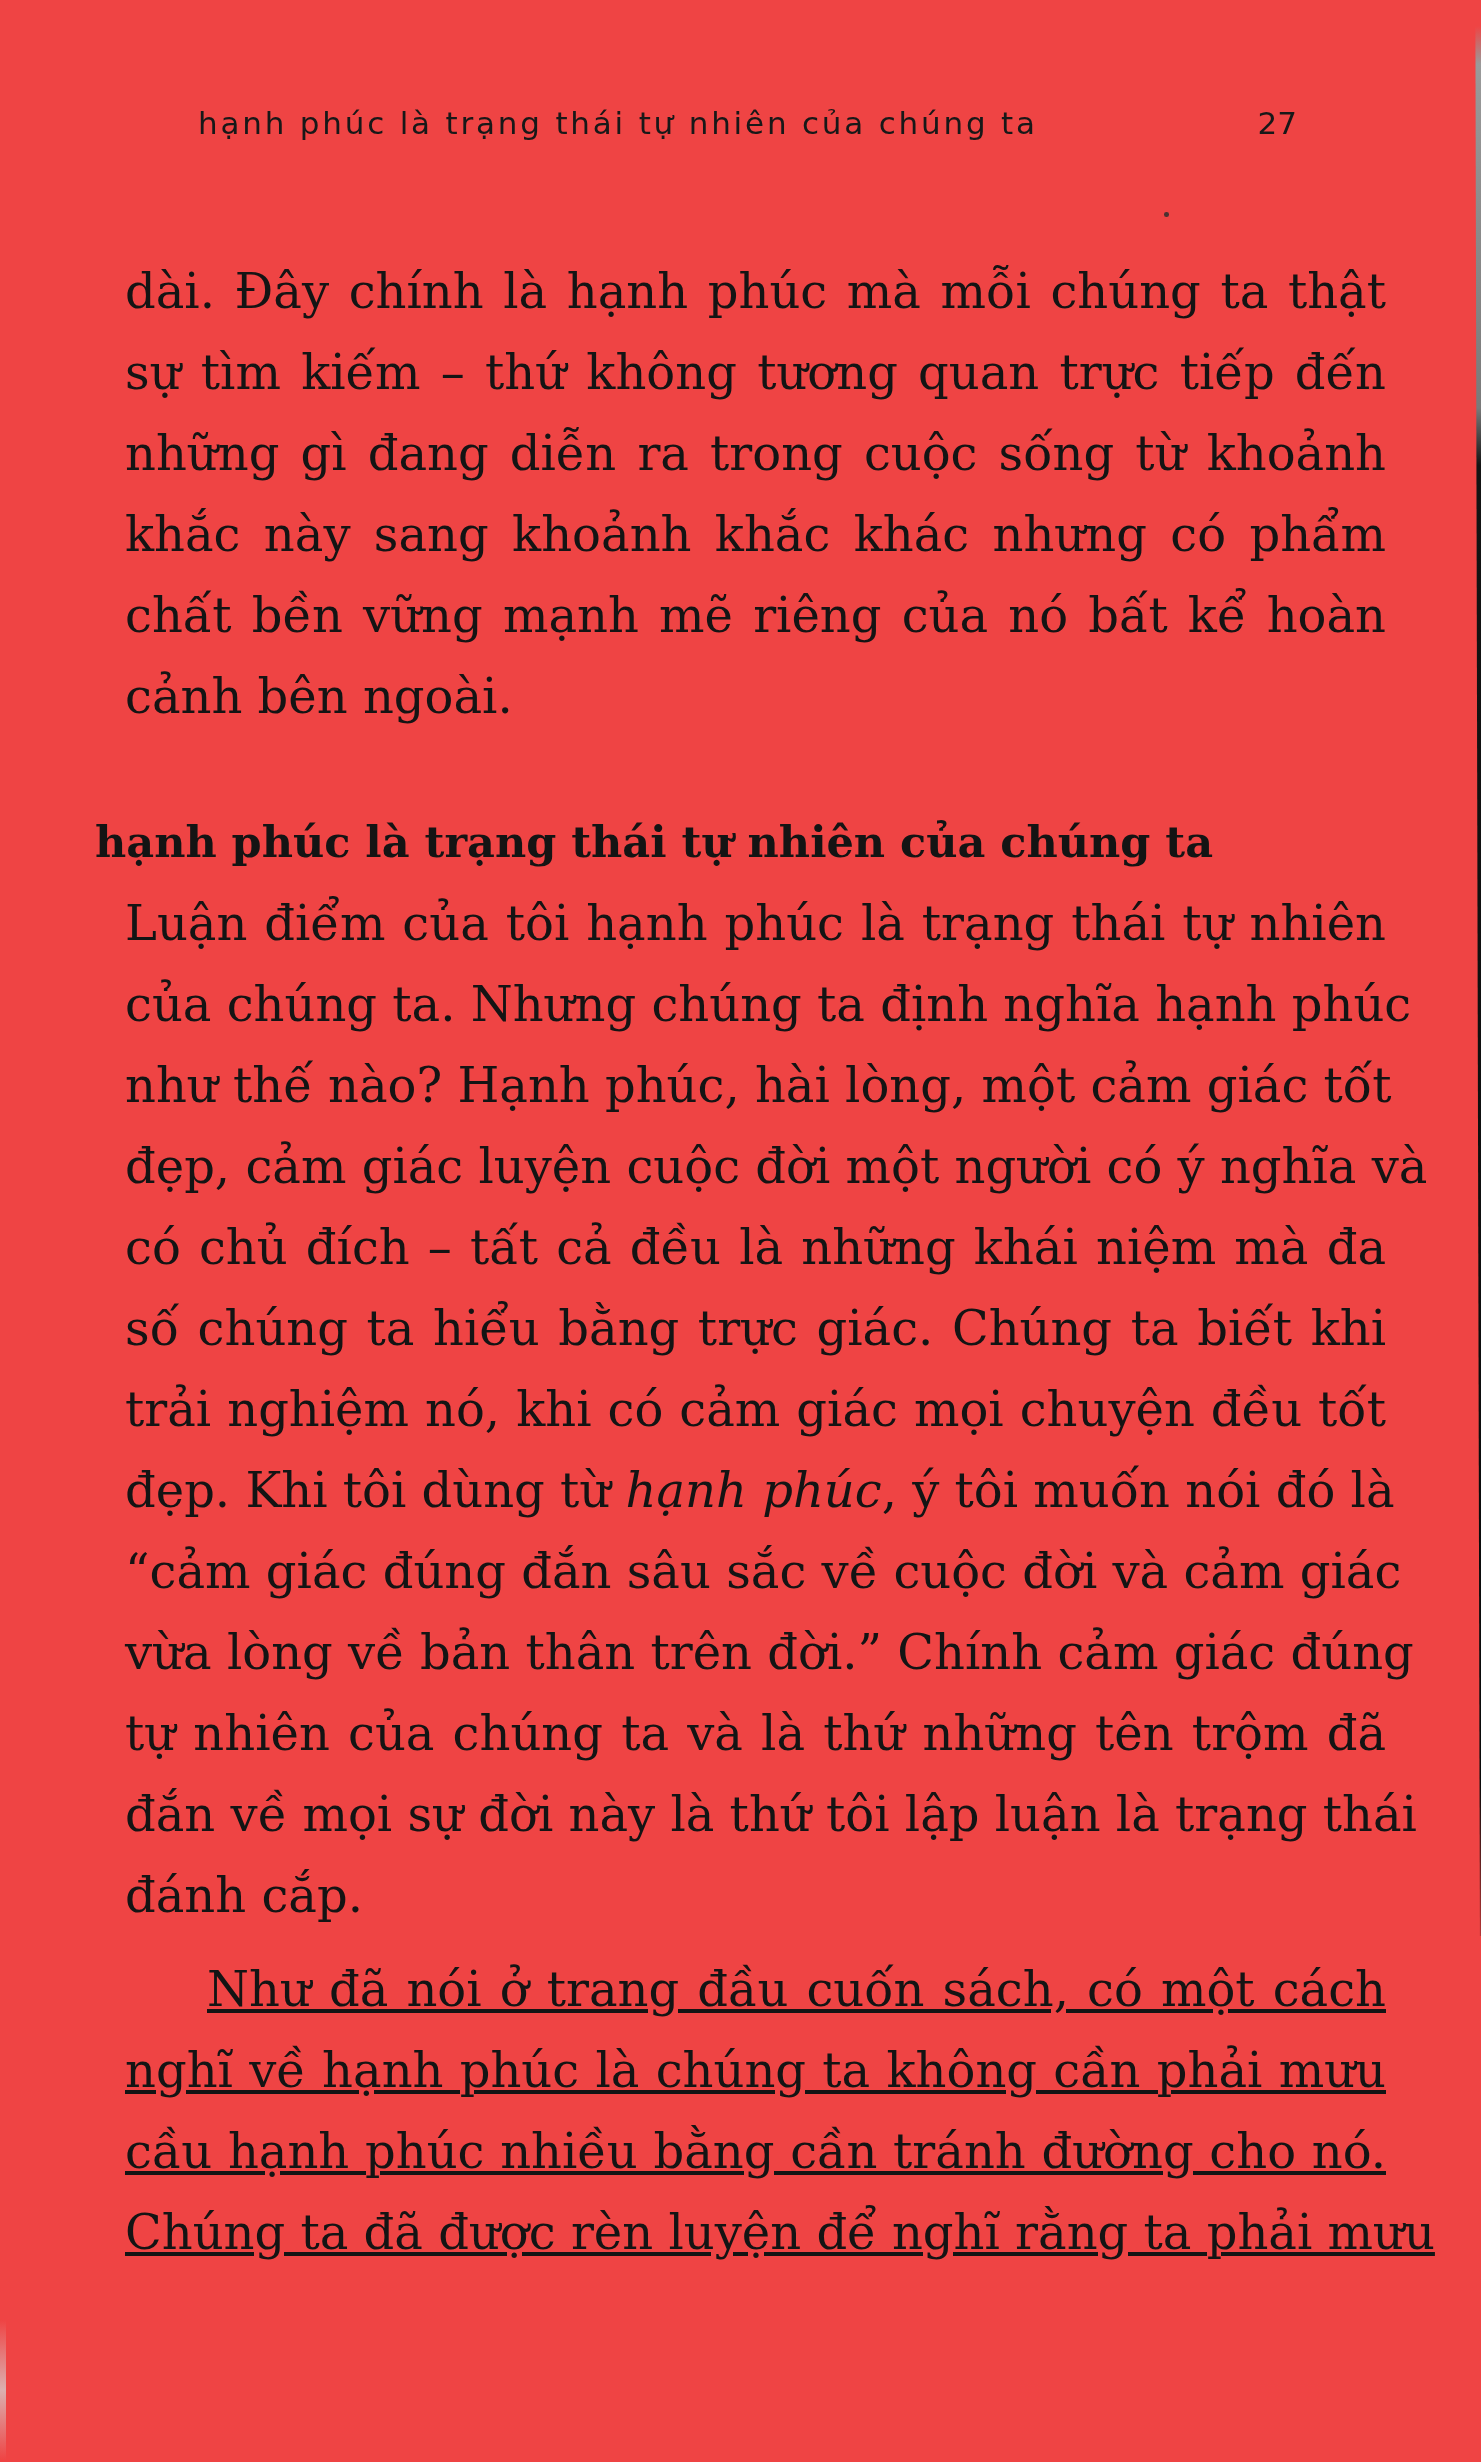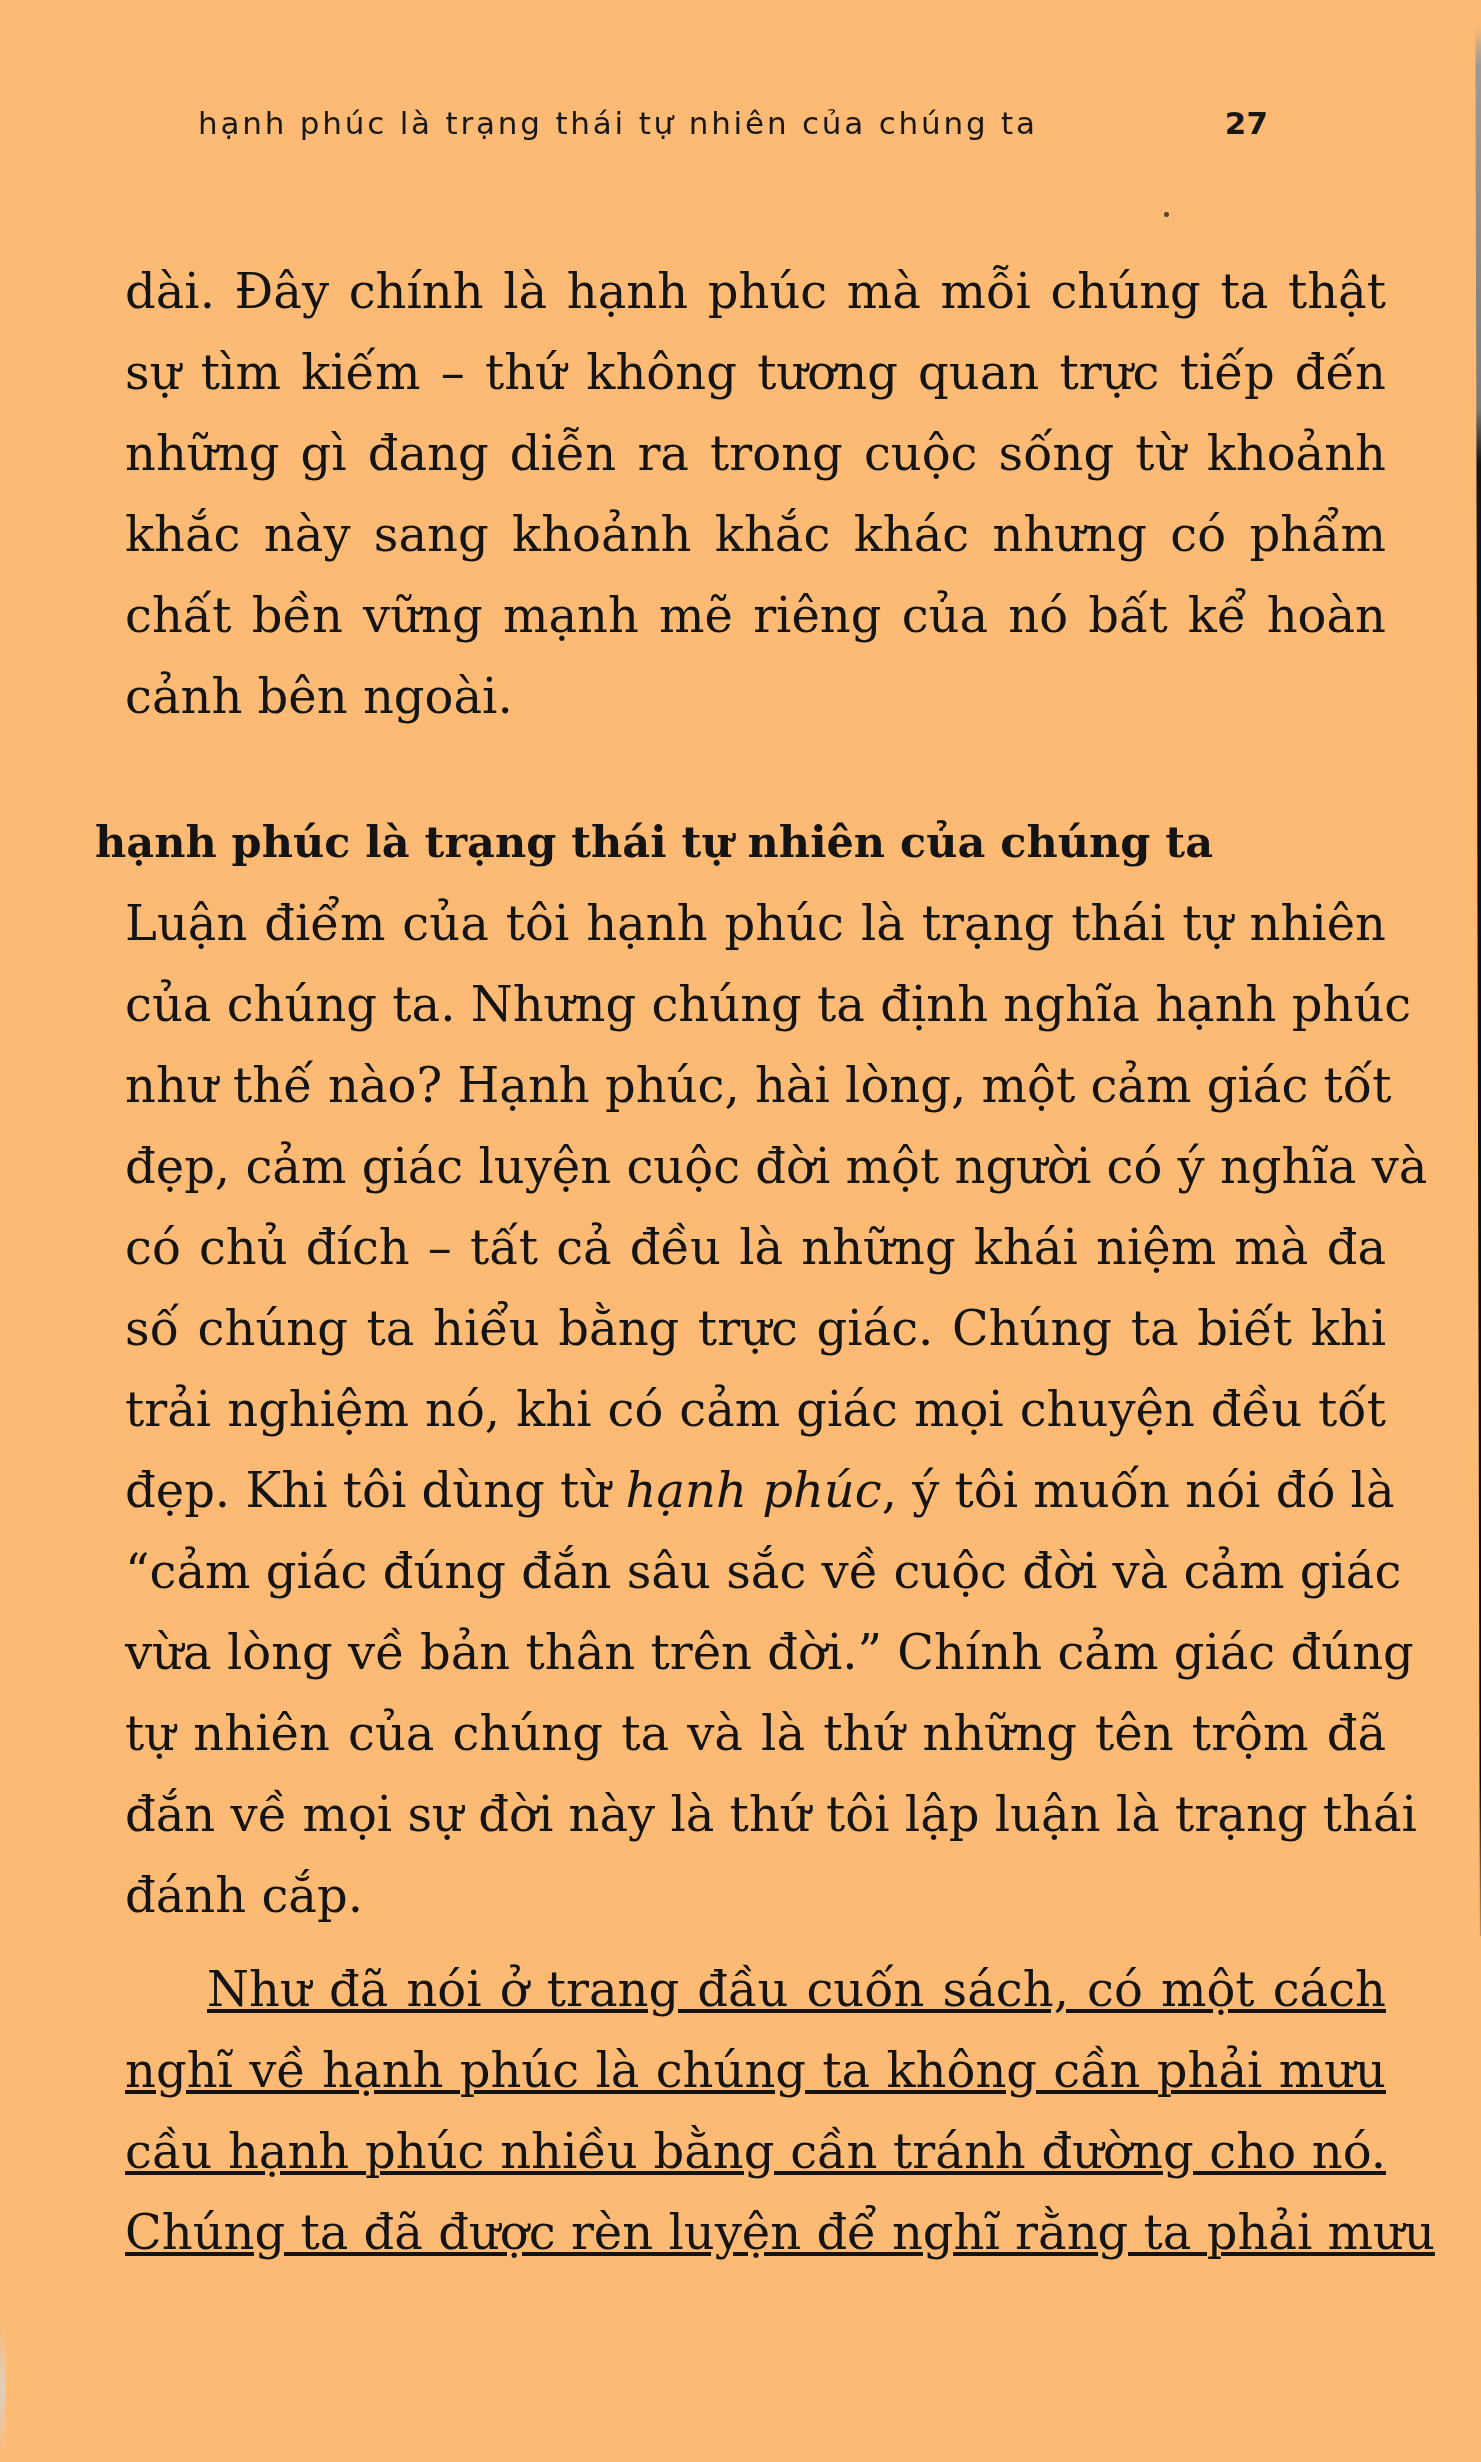--- a/index.html
+++ b/index.html
@@ -1,32 +1,32 @@
 <!DOCTYPE html>
 <html style="font-size:15px"><head>
 <meta charset="utf-8">
 <style>
   html,body{margin:0;padding:0;background:#e8e8e8;}
   .page{
     position:relative;
     width:1482px;height:2462px;
-    background:#fdba74;
+    background:#ef4444;
     overflow:hidden;
     font-family:"DejaVu Serif", serif;
     color:#141414;
   }
   
   .running-header{
     position:absolute;top:105px;left:95px;width:1291px;
     display:flex;align-items:baseline;
     font-family:"DejaVu Sans", sans-serif;
     font-size:31px;letter-spacing:2.8px;color:#181818;
   }
   .rh-title{margin-left:103px;}
-  .rh-num{margin-left:auto;margin-right:118px;font-weight:700;letter-spacing:0;}
+  .rh-num{margin-left:auto;margin-right:89px;font-weight:400;letter-spacing:0;}
   
   .body-text{
     position:absolute;top:251px;left:95px;width:1291px;
   }
   .line{
     height:81px;line-height:81px;
     font-size:48px;
     text-align:justify;
     text-align-last:justify;
     white-space:nowrap;

